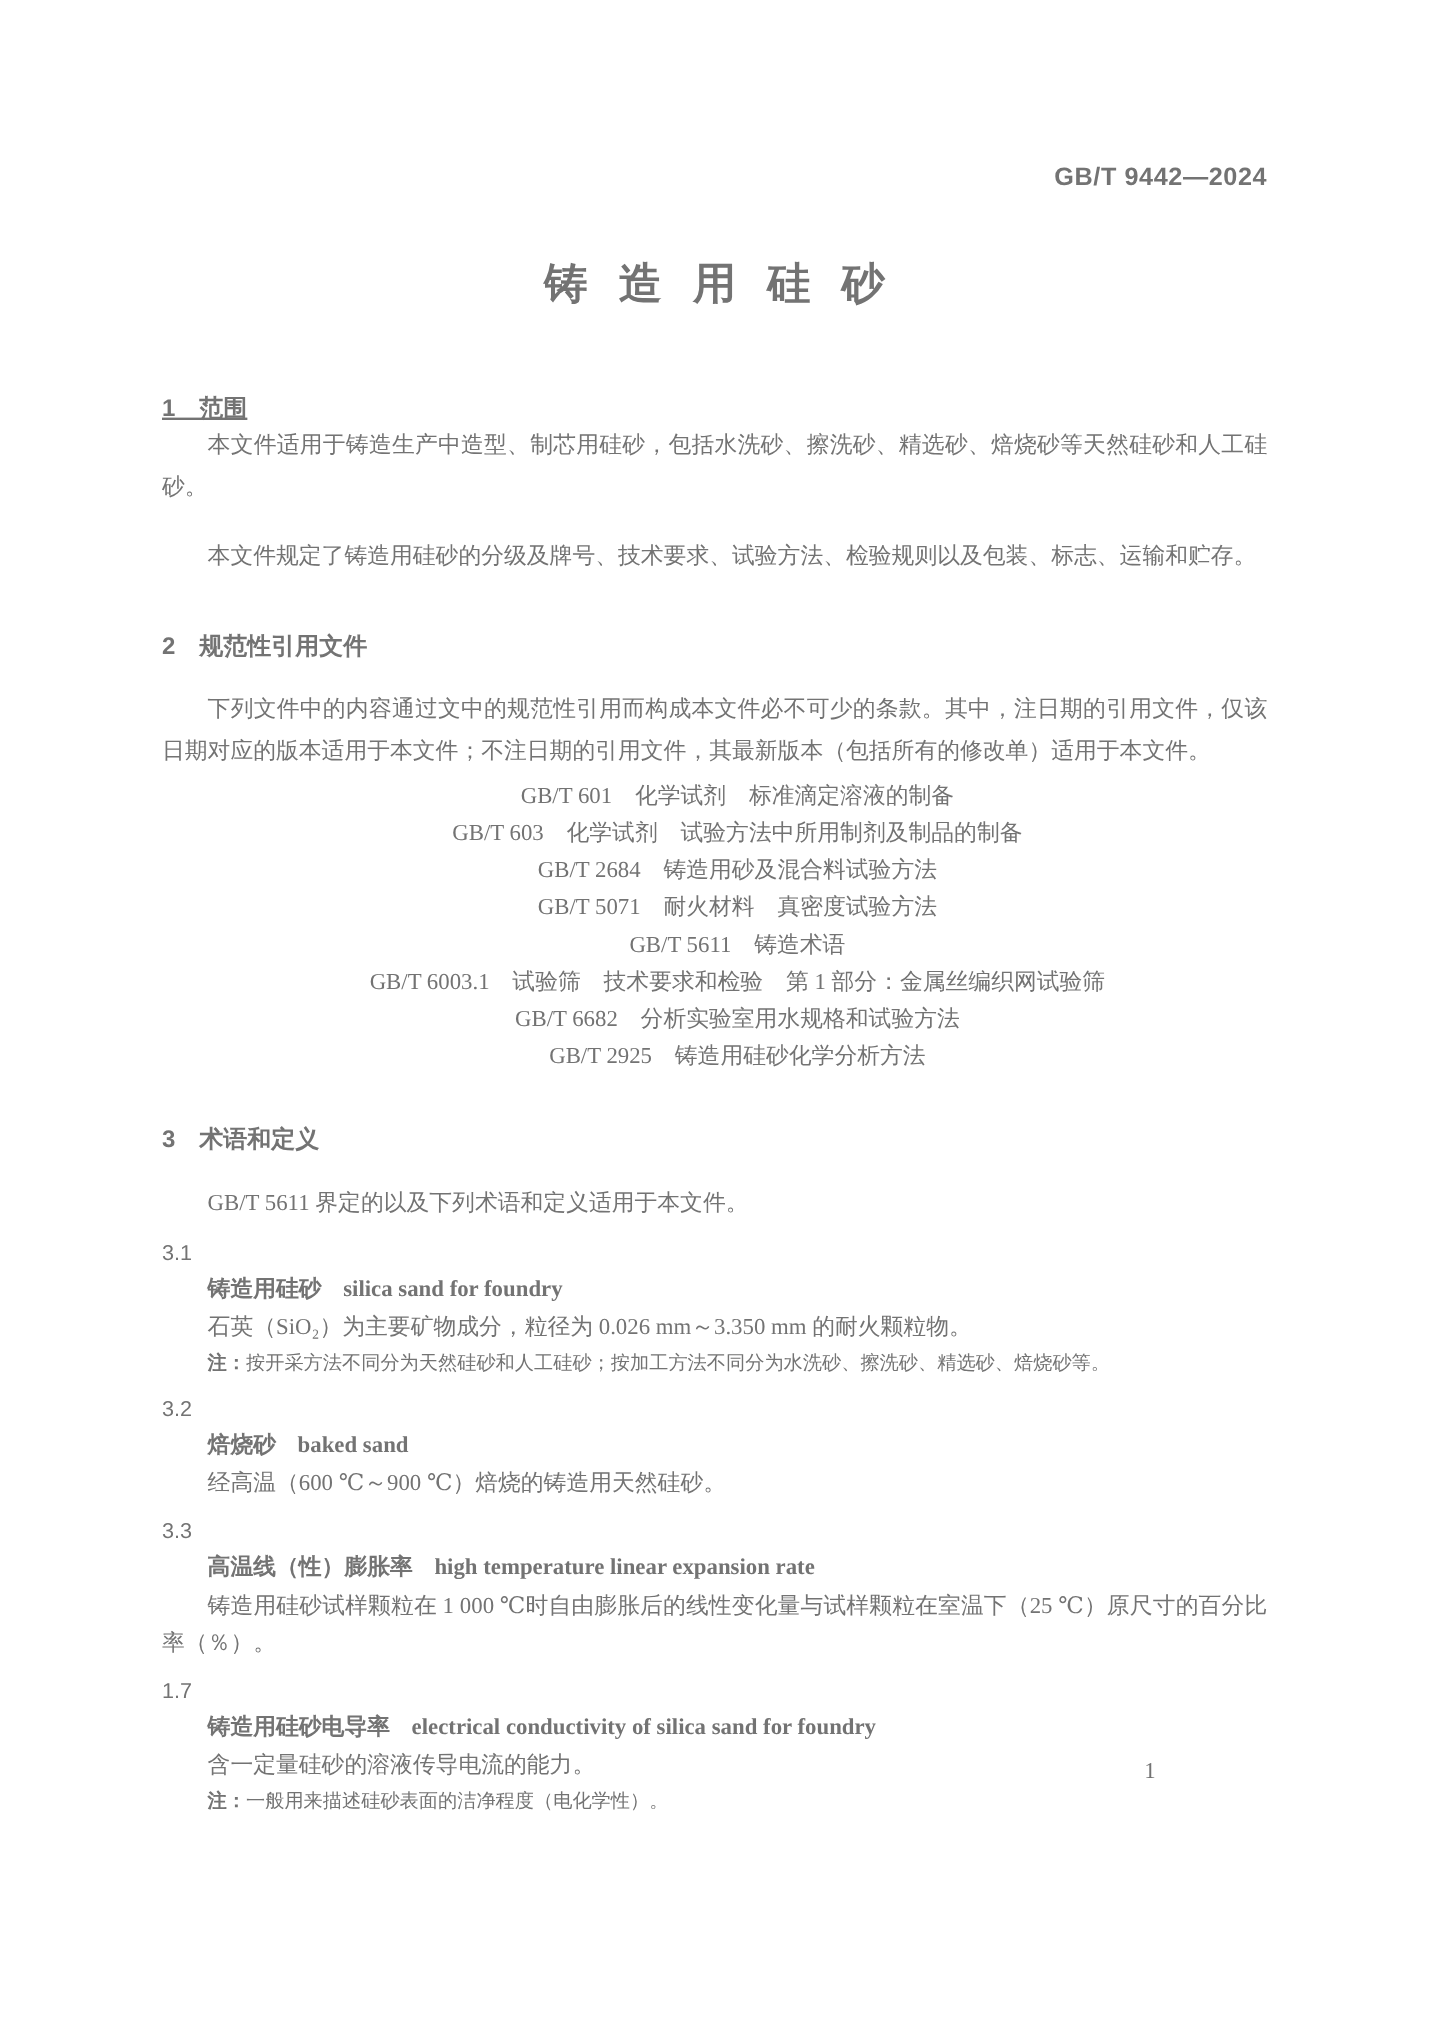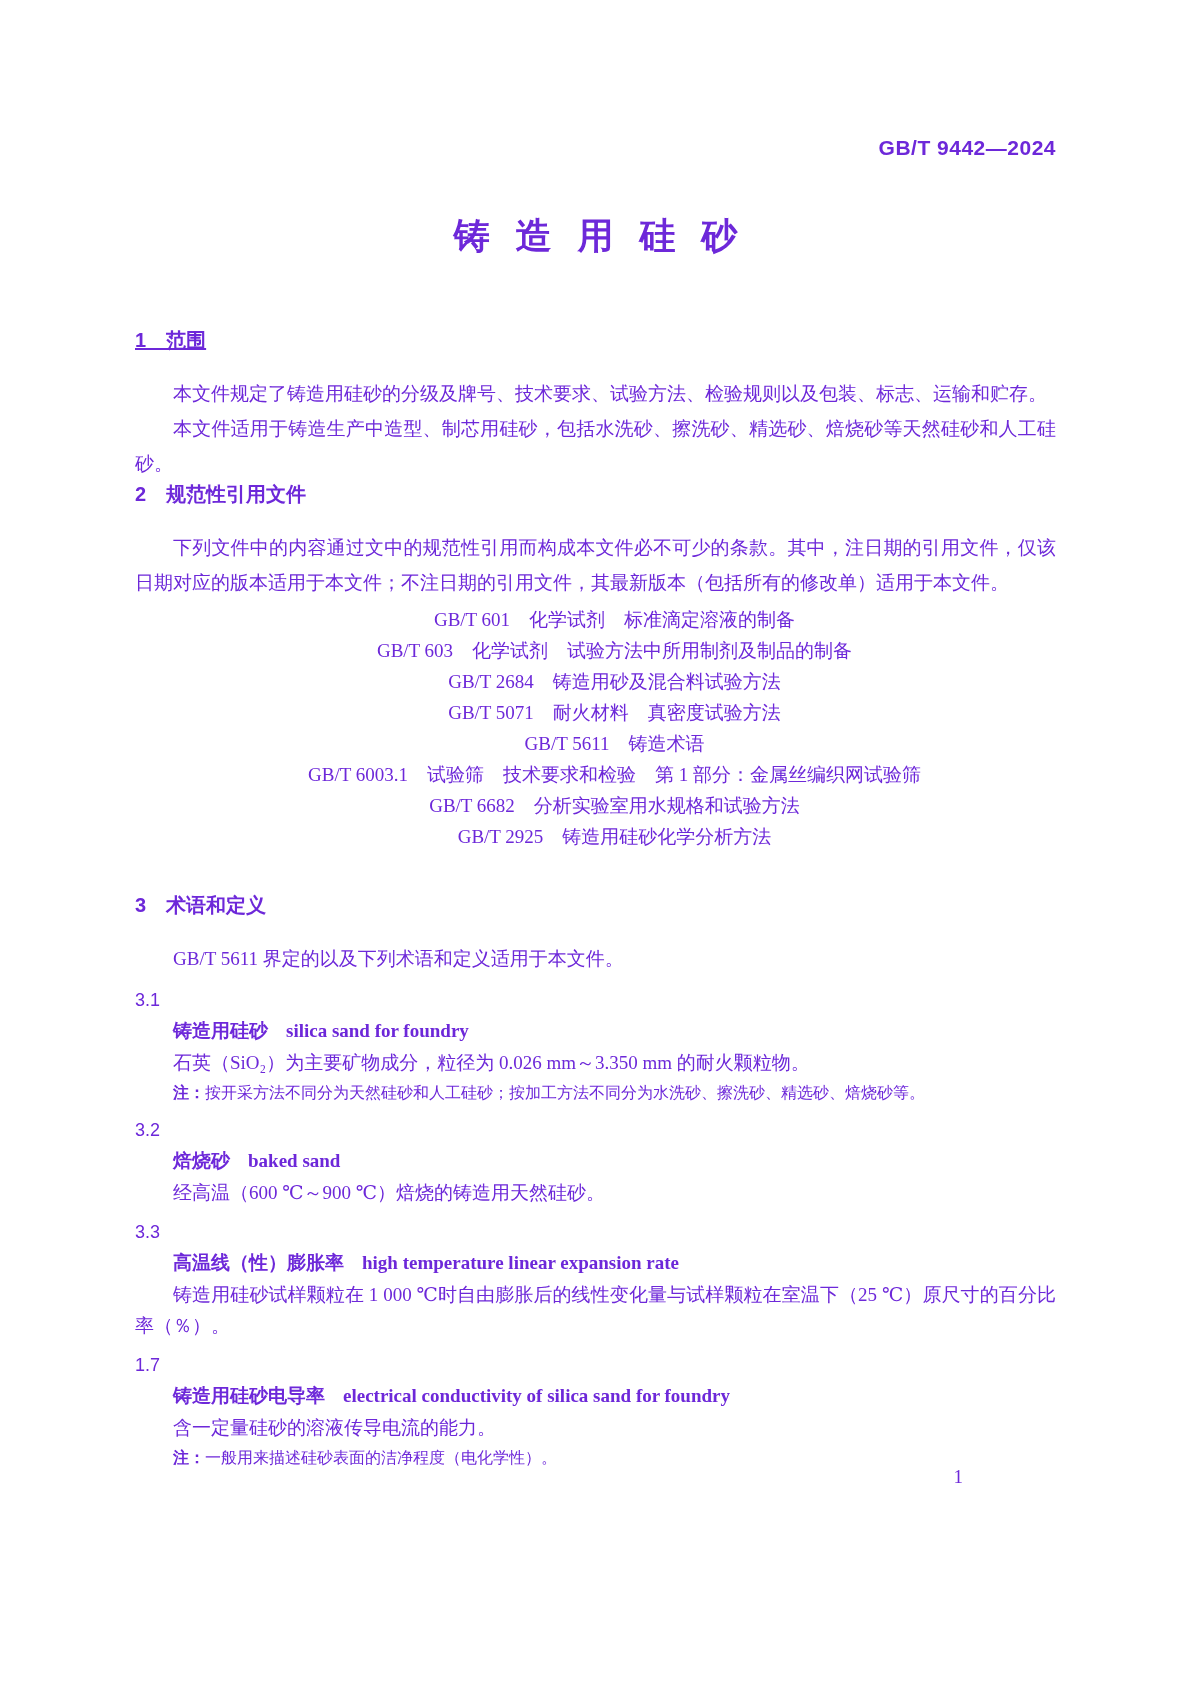--- a/index.html
+++ b/index.html
@@ -6,21 +6,21 @@
     margin: 0;
     padding: 0;
     background: #ffffff;
   }
   .page {
     position: relative;
     width: 1191px;
     height: 1685px;
     margin: 0 auto;
     background: #ffffff;
-    color: #6d28d9;
+    color: #737373;
     font-family: "Liberation Serif", "DejaVu Serif", serif;
     overflow: hidden;
     box-sizing: border-box;
     padding: 136px 135px 0 135px;
   }
   .doc-number {
     text-align: right;
     font-family: "Liberation Sans", "DejaVu Sans", sans-serif;
     font-weight: bold;
     font-size: 21px;
@@ -35,21 +35,21 @@
     letter-spacing: 0.72em;
     padding-left: 0.72em; 
   }
   .sec-heading {
     margin: 0;
     font-family: "Liberation Sans", "DejaVu Sans", sans-serif;
     font-weight: bold;
     font-size: 20px;
   }
   .h-s1 { margin-top: 66px; text-decoration: underline; }
-  .h-s2 { }
+  .h-s2 { margin-top: 44px; }
   .h-s3 { margin-top: 40px; }
   .body {
     margin: 0;
     font-size: 19px;
     line-height: 35px;
     text-align: justify;
   }
   .indent { text-indent: 2em; }
   .first-after-heading { margin-top: 22px; }
   .refs {
@@ -110,22 +110,22 @@
 <body>
 
 <div class="page">
 
   <div class="doc-number">GB/T 9442—2024</div>
 
   <h1 class="doc-title">铸造用硅砂</h1>
 
   <section>
     <h2 class="sec-heading h-s1">1　范围</h2>
+    <p class="body indent">本文件适用于铸造生产中造型、制芯用硅砂，包括水洗砂、擦洗砂、精选砂、焙烧砂等天然硅砂和人工硅砂。</p>
     <p class="body indent first-after-heading">本文件规定了铸造用硅砂的分级及牌号、技术要求、试验方法、检验规则以及包装、标志、运输和贮存。</p>
-    <p class="body indent">本文件适用于铸造生产中造型、制芯用硅砂，包括水洗砂、擦洗砂、精选砂、焙烧砂等天然硅砂和人工硅砂。</p>
   </section>
 
   <section>
     <h2 class="sec-heading h-s2">2　规范性引用文件</h2>
     <p class="body indent first-after-heading">下列文件中的内容通过文中的规范性引用而构成本文件必不可少的条款。其中，注日期的引用文件，仅该日期对应的版本适用于本文件；不注日期的引用文件，其最新版本（包括所有的修改单）适用于本文件。</p>
     <ul class="refs">
       <li>GB/T 601　化学试剂　标准滴定溶液的制备</li>
       <li>GB/T 603　化学试剂　试验方法中所用制剂及制品的制备</li>
       <li>GB/T 2684　铸造用砂及混合料试验方法</li>
       <li>GB/T 5071　耐火材料　真密度试验方法</li>

